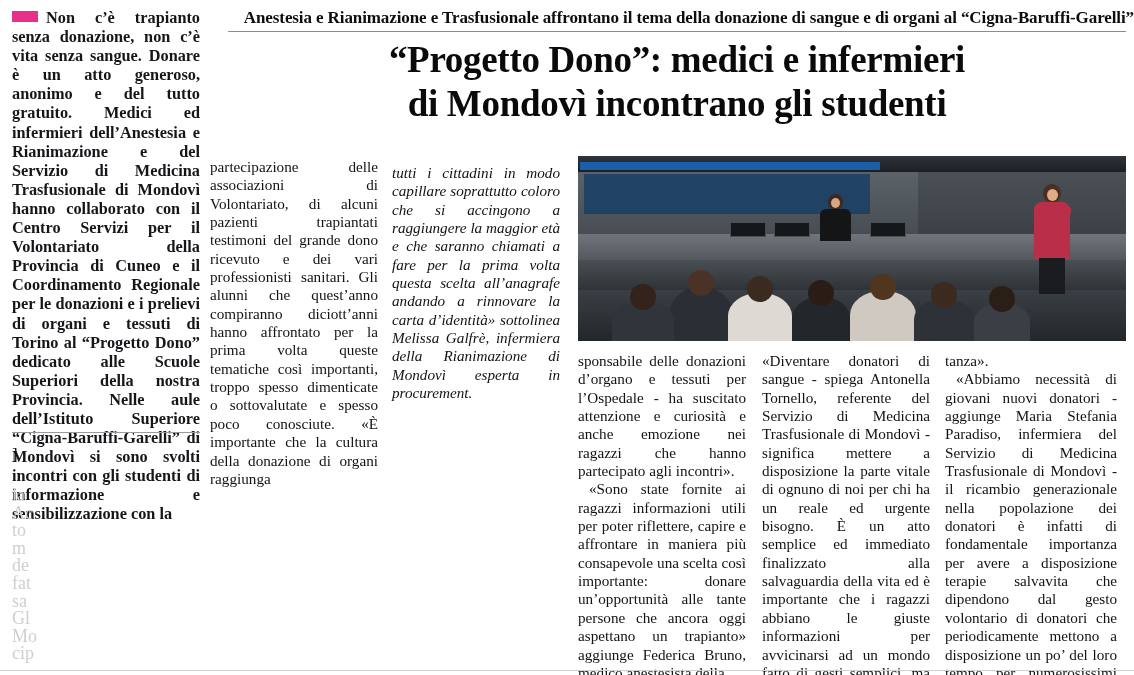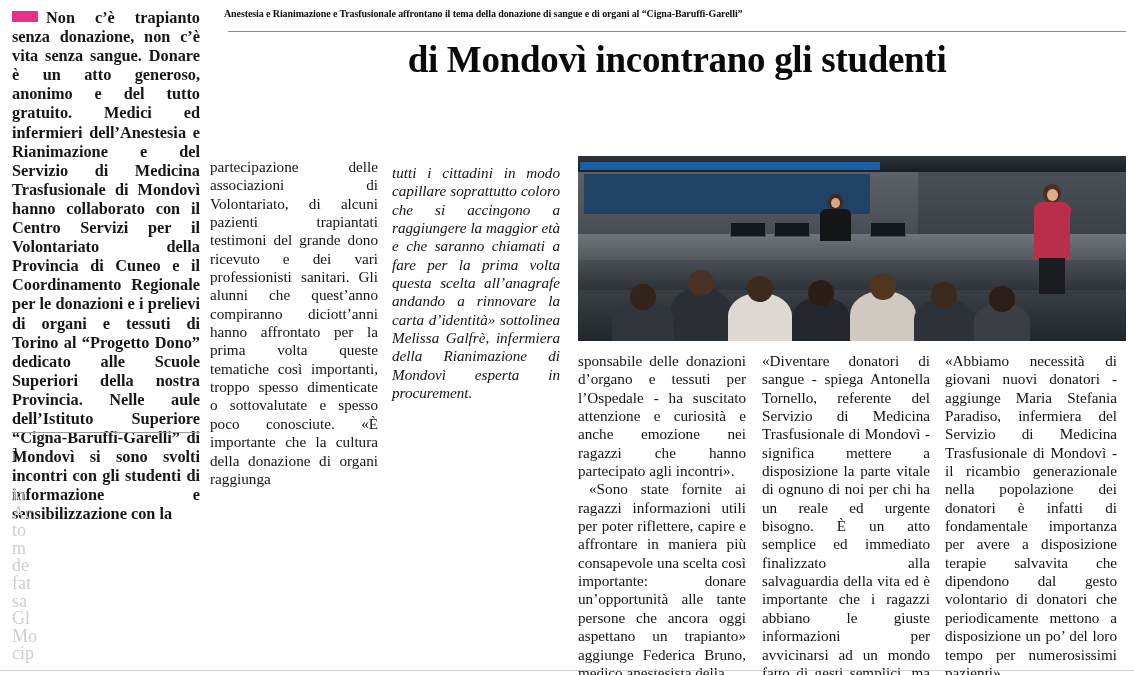--- a/index.html
+++ b/index.html
@@ -71,27 +71,27 @@
     line-height: 17.6px;
     color: #cfcfcf;
     overflow: hidden;
     height: 180px;
   }
   .ghost-col div { white-space: nowrap; }
 
   
   .kicker {
     position: absolute;
-    left: 224px;
+    left: 236px;
     top: 8px;
     width: 898px;
-    text-align: left;
+    text-align: right;
     font-family: "Liberation Serif", serif;
     font-weight: 700;
-    font-size: 10px;
+    font-size: 17px;
     letter-spacing: -0.1px;
     color: #0d0d0d;
   }
   .kicker-rule {
     position: absolute;
     left: 228px;
     top: 31px;
     width: 898px;
     border-top: 1px solid #8d8d8d;
   }
@@ -253,20 +253,21 @@
     <div>fat</div>
     <div>sa</div>
     <div>Gl</div>
     <div>Mo</div>
     <div>cip</div>
   </div>
 
   <div class="kicker">Anestesia e Rianimazione e Trasfusionale affrontano il tema della donazione di sangue e di organi al “Cigna-Baruffi-Garelli”</div>
   <div class="kicker-rule"></div>
   <div class="headline">
+    <div>“Progetto Dono”: medici e infermieri</div>
     <div>di Mondovì incontrano gli studenti</div>
   </div>
 
   <div class="photo">
     <div class="ph-ceiling"></div>
     <div class="ph-screen"></div>
     <div class="ph-wall"></div>
     <div class="ph-wall-lite"></div>
     <div class="ph-projection"></div>
     <div class="ph-desk"></div>
@@ -322,17 +323,18 @@
   <div class="col col-4">
     <p>sponsabile delle donazioni d’organo e tessuti per l’Ospedale - ha suscitato attenzione e curiosità e anche emozione nei ragazzi che hanno partecipato agli incontri».</p>
     <p>«Sono state fornite ai ragazzi informazioni utili per poter riflettere, capire e affrontare in maniera più consapevole una scelta così importante: donare un’opportunità alle tante persone che ancora oggi aspettano un trapianto» aggiunge Federica Bruno, medico anestesista della</p>
   </div>
 
   <div class="col col-5">
     <p>«Diventare donatori di sangue - spiega Antonella Tornello, referente del Servizio di Medicina Trasfusionale di Mondovì - significa mettere a disposizione la parte vitale di ognuno di noi per chi ha un reale ed urgente bisogno. È un atto semplice ed immediato finalizzato alla salvaguardia della vita ed è importante che i ragazzi abbiano le giuste informazioni per avvicinarsi ad un mondo fatto di gesti semplici, ma di fondamentale impor-</p>
   </div>
 
   <div class="col col-6">
+    <p>tanza».</p>
     <p>«Abbiamo necessità di giovani nuovi donatori - aggiunge Maria Stefania Paradiso, infermiera del Servizio di Medicina Trasfusionale di Mondovì - il ricambio generazionale nella popolazione dei donatori è infatti di fondamentale importanza per avere a disposizione terapie salvavita che dipendono dal gesto volontario di donatori che periodicamente mettono a disposizione un po’ del loro tempo per numerosissimi pazienti».</p>
   </div>
 
   <div class="page-bottom-rule"></div>
 </div>
 
 </body></html>

